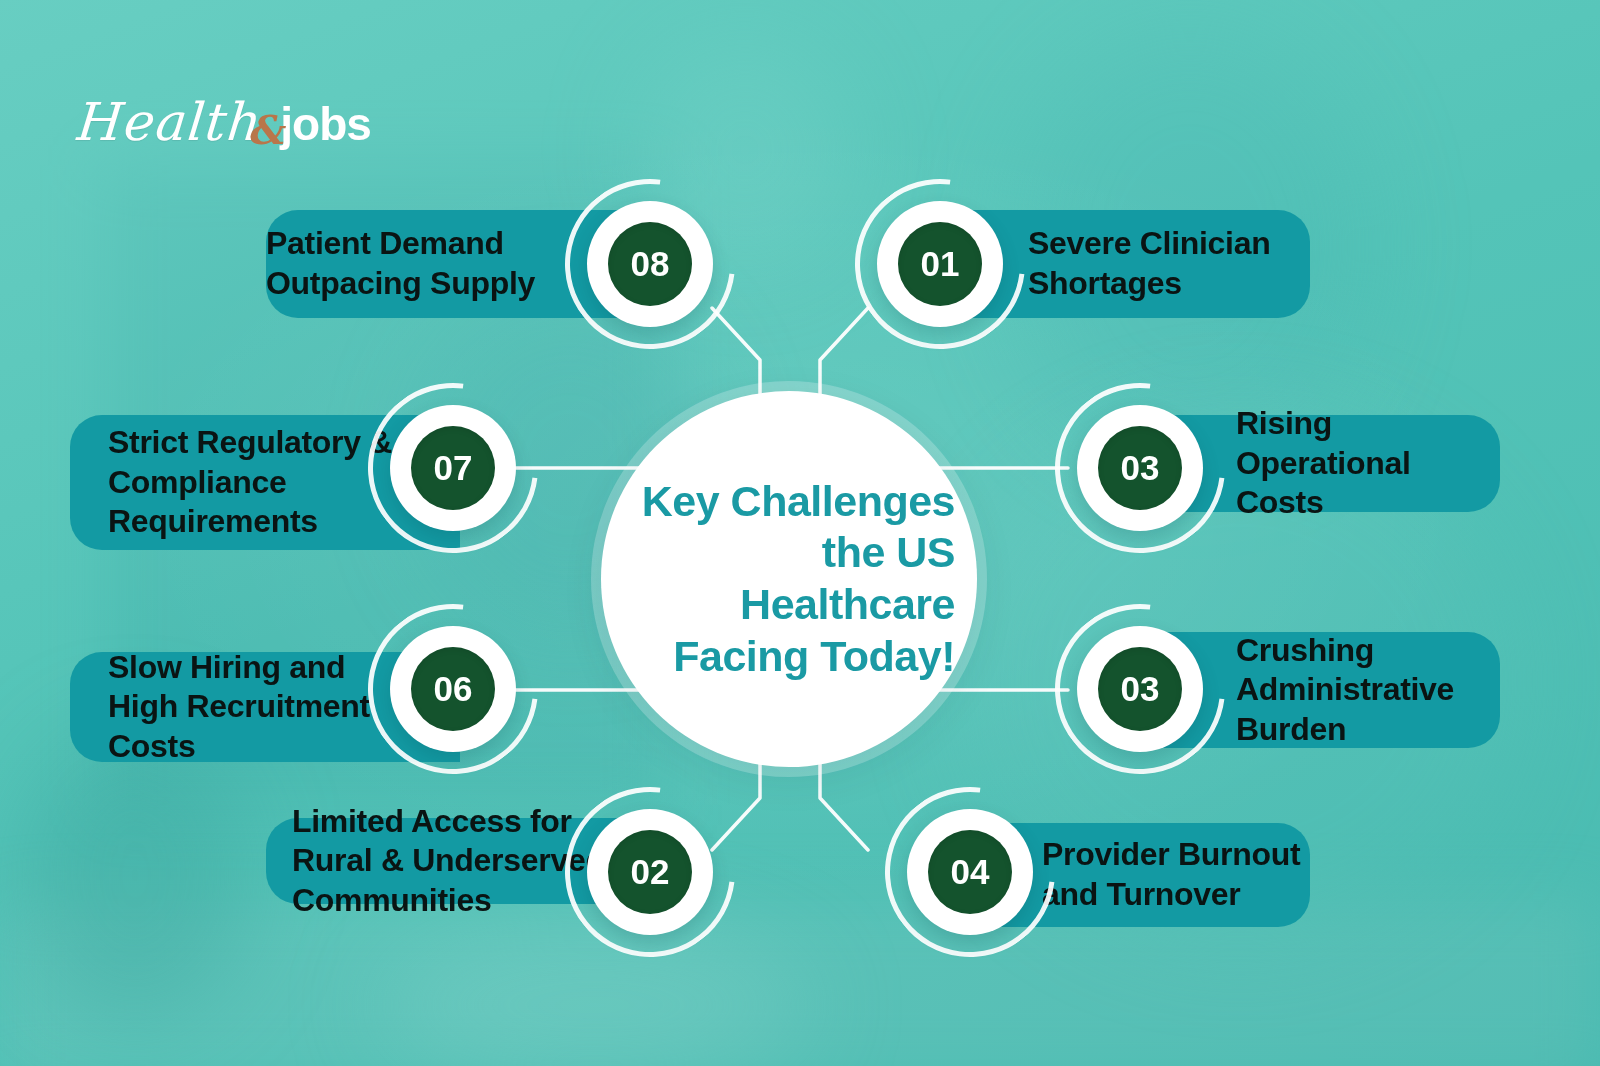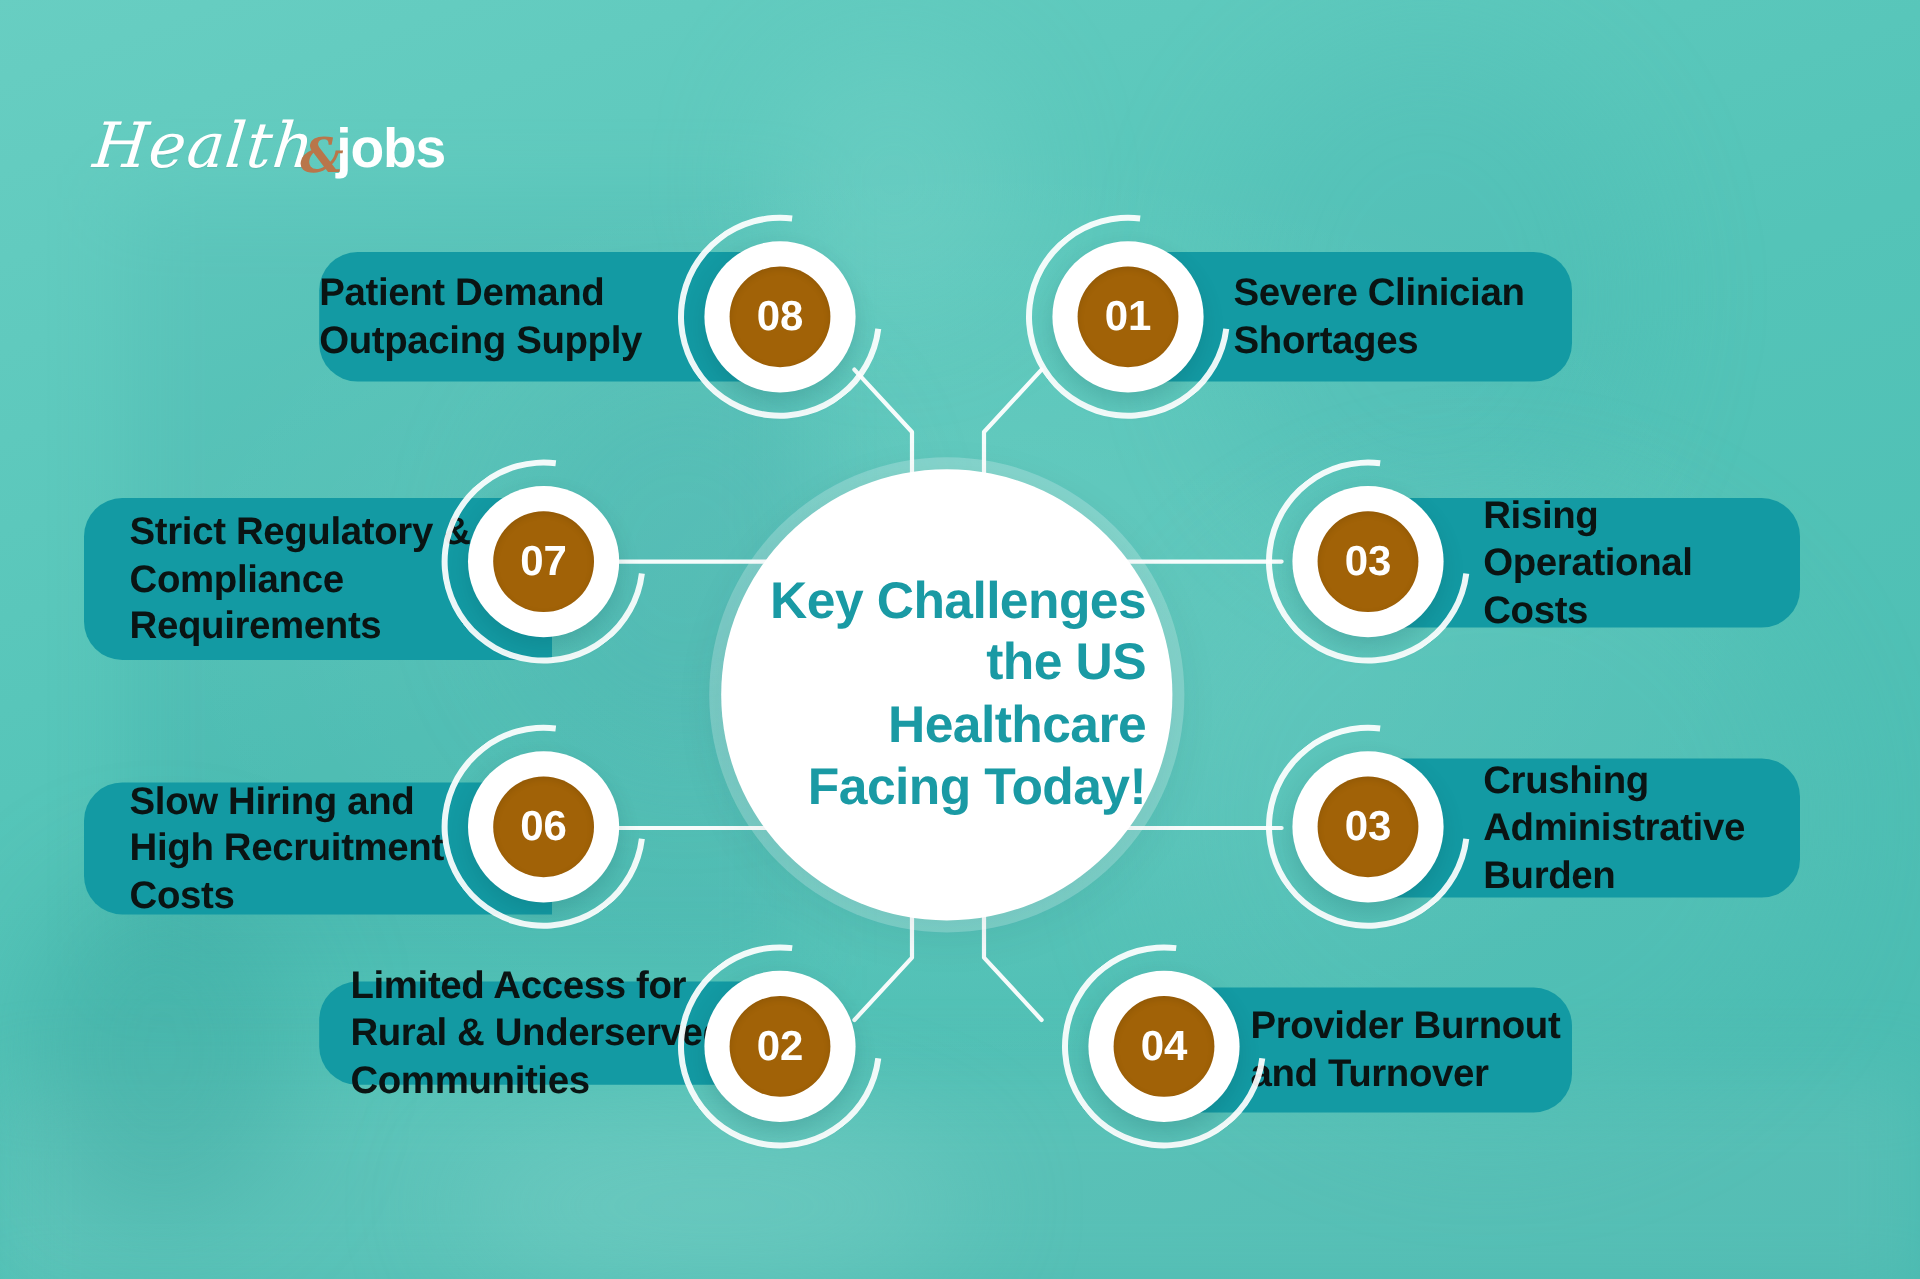--- a/index.html
+++ b/index.html
@@ -163,21 +163,21 @@
     width: 126px; height: 126px;
     border-radius: 50%;
     background: #ffffff;
     box-shadow: 0 8px 18px rgba(0,60,70,0.16);
   }
   .badge-inner {
     position: absolute;
     left: 43px; top: 43px;
     width: 84px; height: 84px;
     border-radius: 50%;
-    background: #a16207;
+    background: #14532d;
     display: flex;
     align-items: center;
     justify-content: center;
     box-shadow: inset 0 2px 6px rgba(0,0,0,0.10);
   }
   .badge-num {
     font-family: "Liberation Sans", sans-serif;
     font-weight: 700;
     font-size: 35px;
     color: #ffffff;
@@ -265,21 +265,21 @@
     <div class="badge" style="left:368px; top:383px;">
       <div class="badge-outer-arc"></div>
       <div class="badge-ring"></div>
       <div class="badge-inner">
         <span class="badge-num">07</span>
       </div>
     </div>
   </div>
 
   <div class="item">
-    <div class="bar right" style="left:1150px; top:415px; width:350px; height:108px;">
+    <div class="bar right" style="left:1150px; top:415px; width:350px; height:97px;">
       <div class="bar-label" style="margin-left:56px;">Rising Operational
 Costs</div>
     </div>
     <div class="badge" style="left:1055px; top:383px;">
       <div class="badge-outer-arc"></div>
       <div class="badge-ring"></div>
       <div class="badge-inner">
         <span class="badge-num">03</span>
       </div>
     </div>

